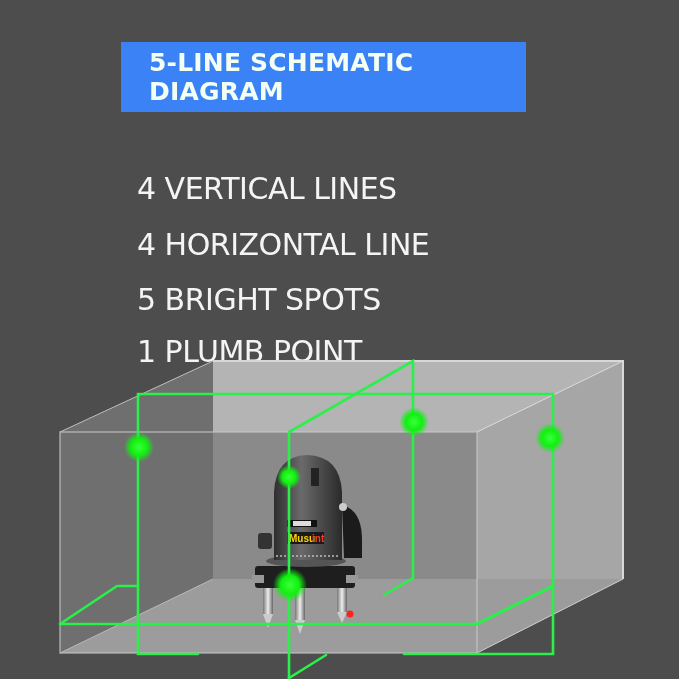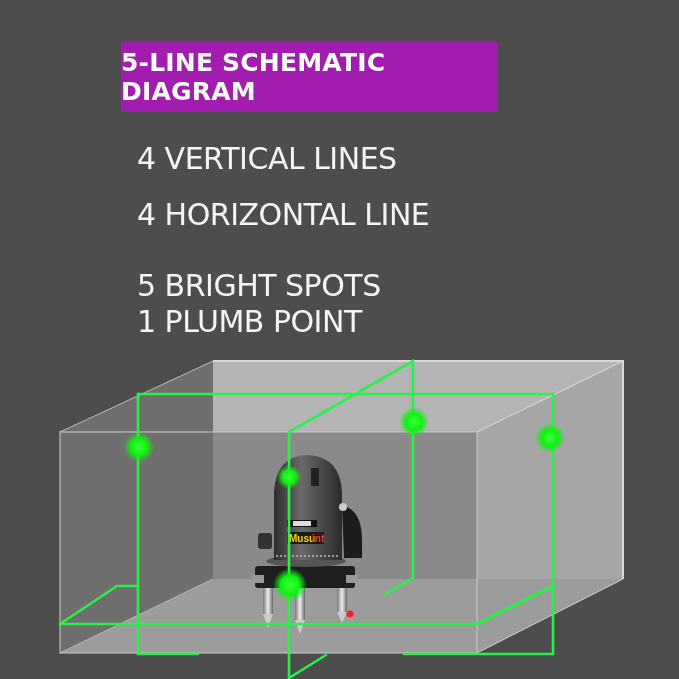--- a/index.html
+++ b/index.html
@@ -1,31 +1,31 @@
 <!DOCTYPE html>
 <html><head>
 <meta charset="utf-8">
 <style>
   html,body{margin:0;padding:0;}
   body{width:679px;height:679px;background:#4d4d4d;position:relative;overflow:hidden;font-family:"Liberation Sans","DejaVu Sans",sans-serif;}
-  .banner{position:absolute;left:121px;top:42px;width:377px;height:70px;background:#a21caf;display:flex;align-items:center;}
+  .banner{position:absolute;left:121px;top:42px;width:377px;height:70px;background:#3b82f6;display:flex;align-items:center;padding-left:28px;}
   .banner span{color:#f2fff2;font-weight:bold;font-size:25px;letter-spacing:0.2px;font-family:"DejaVu Sans",sans-serif;}
-  .feature{position:absolute;left:137px;color:#f4f4f4;font-size:30px;font-family:"DejaVu Sans",sans-serif;letter-spacing:-0.5px;line-height:1;}
+  .feature{position:absolute;left:137px;color:#f4f4f4;font-size:30px;font-family:"DejaVu Sans",sans-serif;letter-spacing:-0.5px;line-height:1;margin-top:30px;}
   svg{position:absolute;left:0;top:0;}
 </style>
 </head>
 <body>
 
 <div class="banner">
   <span>5-LINE SCHEMATIC DIAGRAM</span>
 </div>
 
 <div class="feature" style="top:144px">4 VERTICAL LINES</div>
 <div class="feature" style="top:200px">4 HORIZONTAL LINE</div>
-<div class="feature" style="top:271px">5 BRIGHT SPOTS</div>
+<div class="feature" style="top:255px">5 BRIGHT SPOTS</div>
 <div class="feature" style="top:307px">1 PLUMB POINT</div>
 
 <svg width="679" height="679" viewBox="0 0 679 679">
   <defs>
     <radialGradient id="spot" cx="50%" cy="50%" r="50%">
       <stop offset="0%" stop-color="#3bff3b"></stop>
       <stop offset="55%" stop-color="#10f010"></stop>
       <stop offset="100%" stop-color="#10f010" stop-opacity="0"></stop>
     </radialGradient>
     <linearGradient id="dome" x1="0" x2="1" y1="0" y2="0">

